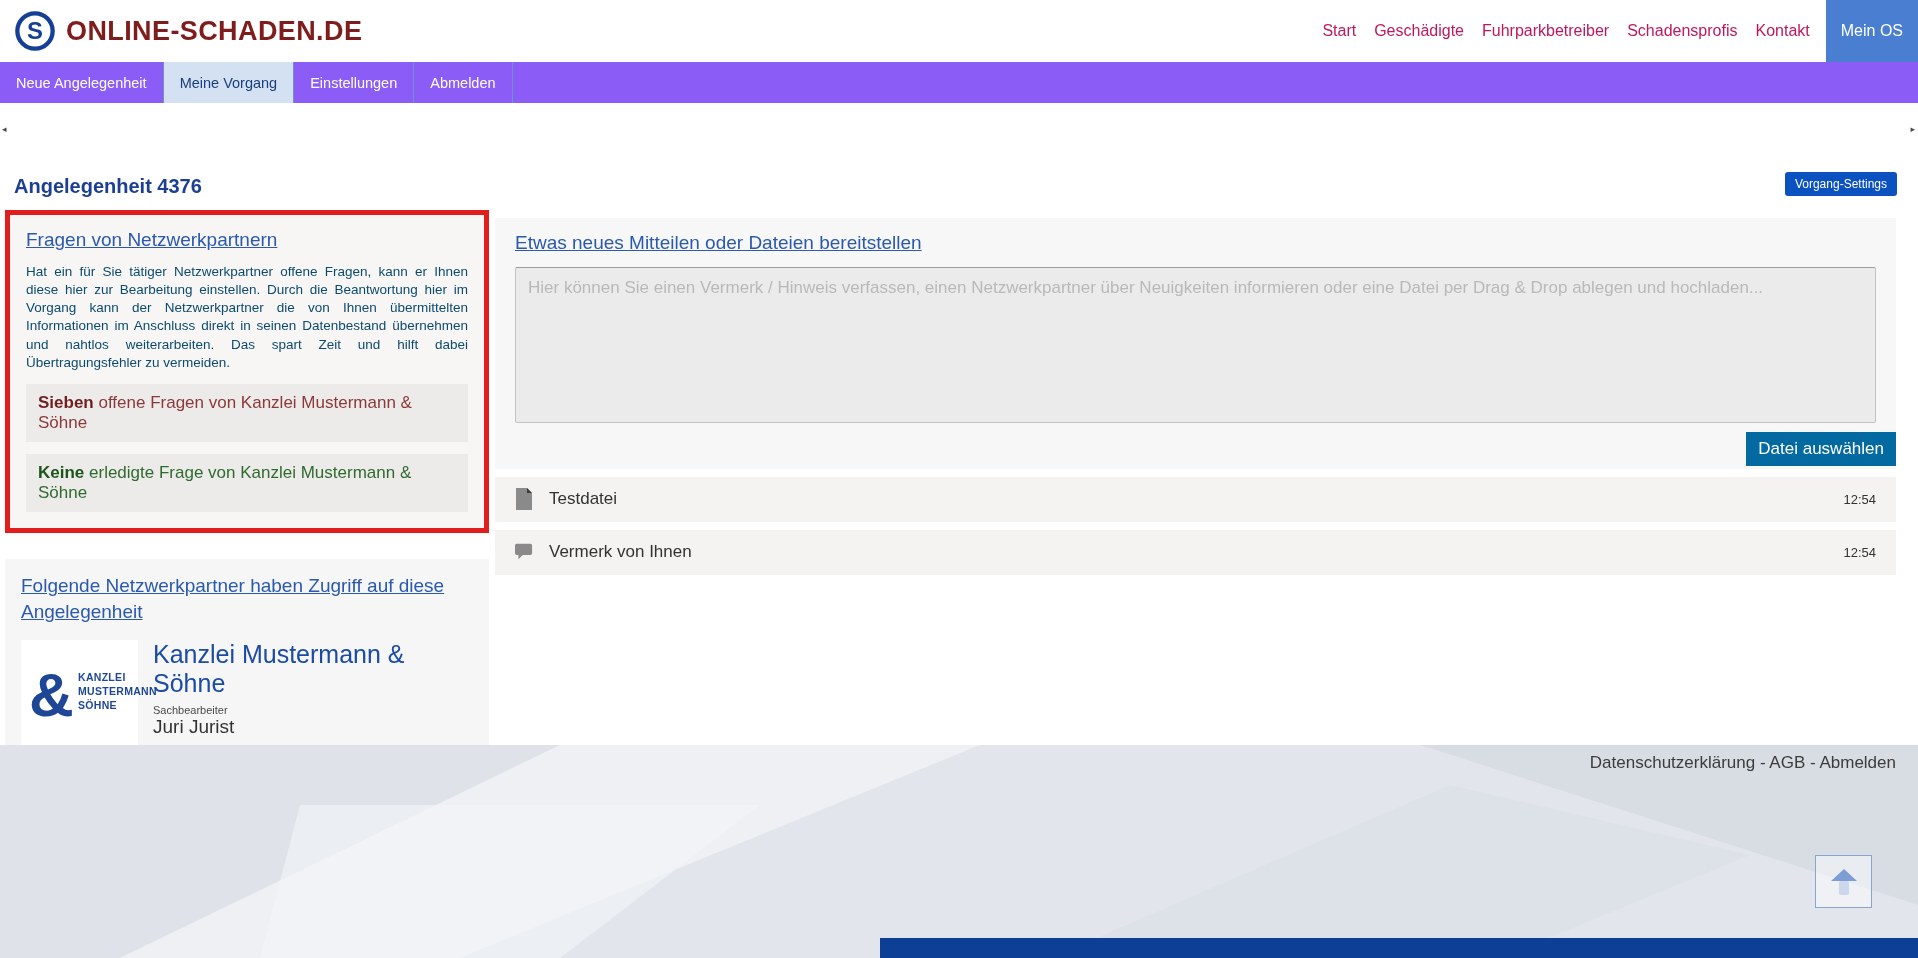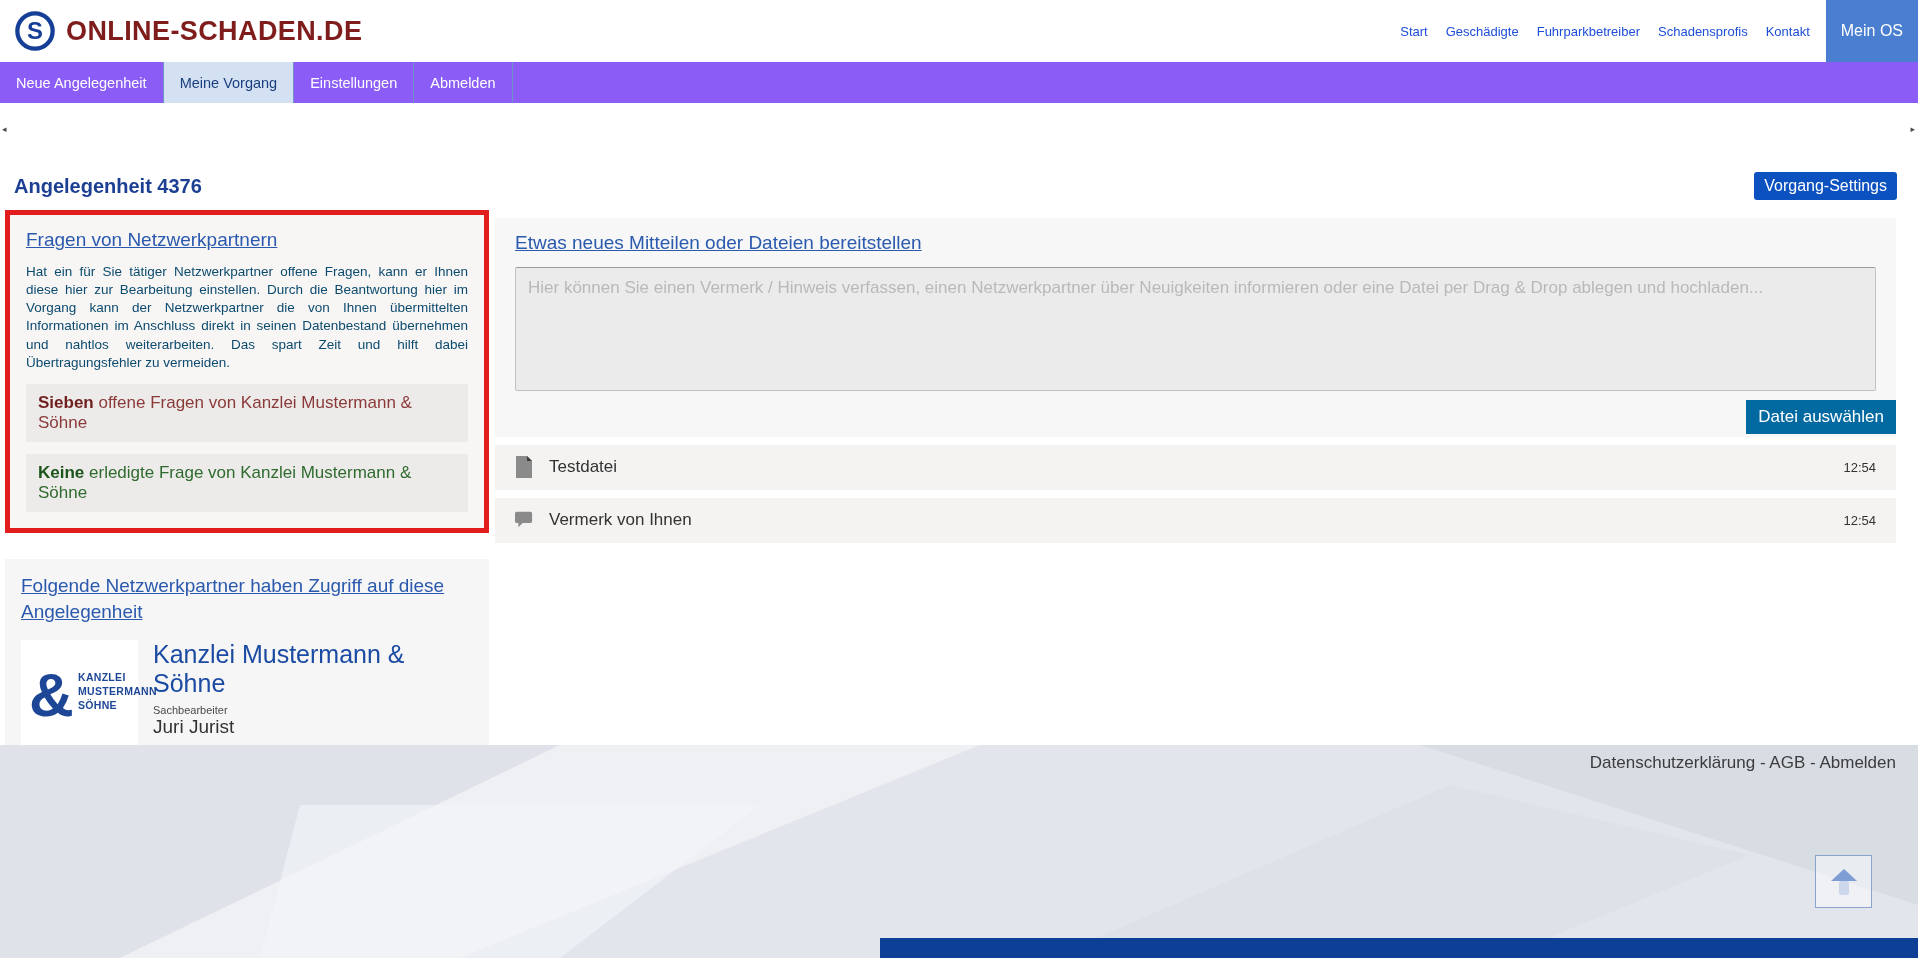--- a/index.html
+++ b/index.html
@@ -5,38 +5,38 @@
   html,body{margin:0;padding:0;background:#fff;}
   .page{position:relative;width:1918px;height:958px;overflow:hidden;background:#fff;
         font-family:"Liberation Sans",sans-serif;}
 
   
   .topbar{position:absolute;top:0;left:0;right:0;height:62px;background:#fff;display:flex;align-items:center;}
   .brand{display:flex;align-items:center;gap:10px;padding-left:14px;cursor:pointer;}
   .logo-svg{width:42px;height:42px;display:block;}
   .brand-title{font-size:27px;font-weight:bold;color:#7f1d1d;letter-spacing:.4px;white-space:nowrap;}
   .top-nav{margin-left:auto;display:flex;align-items:center;height:100%;}
-  .top-nav .tnav{color:#1d4ed8;font-size:13px;padding:0 9px;cursor:pointer;white-space:nowrap;}
+  .top-nav .tnav{color:#be185d;font-size:16px;padding:0 9px;cursor:pointer;white-space:nowrap;}
   .mein-os{height:62px;display:flex;align-items:center;padding:0 15px;background:#4a7ed0;color:#fff;
            font-size:16px;margin-left:7px;cursor:pointer;white-space:nowrap;}
 
   
   .main-nav{position:absolute;top:62px;left:0;right:0;height:41px;background:#8b5cf6;display:flex;}
   .tab{display:flex;align-items:center;color:#fff;font-size:14.5px;padding:0 16px;
        border-right:1px solid #6f93c9;cursor:pointer;white-space:nowrap;}
   .tab.active{background:#d3e1f3;color:#1b3f7e;}
 
   .scroll-arrow{position:absolute;top:125px;font-size:9px;color:#4a4a4a;line-height:1;}
   .scroll-arrow.left{left:2px}.scroll-arrow.right{right:3px}
 
   
   main{position:absolute;top:103px;left:0;right:0;}
   .page-title{margin:72px 0 0 14px;font-size:20px;font-weight:bold;color:#1c3f94;}
   .settings-btn{position:absolute;top:69px;right:21px;background:#0b51c0;color:#fff;border:none;
-                font-size:16px;padding:5px 10px;border-radius:3px;cursor:pointer;
+                font-size:12px;padding:5px 10px;border-radius:3px;cursor:pointer;
                 font-family:"Liberation Sans",sans-serif;}
 
   .columns{display:flex;margin-top:12px;align-items:flex-start;}
   .col-left{width:484px;flex:none;margin-left:5px;box-sizing:border-box;}
   .col-right{flex:1;margin-left:6px;margin-right:22px;}
 
   .section-link{color:#2a59ae;font-size:19px;text-decoration:underline;cursor:pointer;line-height:1.35;display:inline;}
 
   
   .alert-box{border:5px solid #e21d1d;background:#f7f6f5;padding:12px 16px 16px;box-sizing:border-box;}
@@ -54,21 +54,21 @@
   .amp{position:absolute;left:8px;top:24px;font-size:62px;font-weight:bold;color:#1d4796;line-height:1;}
   .logo-lines{position:absolute;left:57px;top:31px;font-size:10.5px;font-weight:bold;color:#1d4796;
               line-height:1.3;letter-spacing:.3px;}
   .partner-name{font-size:25px;font-weight:normal;color:#1b4ba3;cursor:pointer;}
   .mini-label{font-size:11px;color:#4a4a4a;margin-top:6px;}
   .big-value{font-size:19px;color:#333;}
   .mini-label.second{margin-top:11px;}
 
   
   .compose-panel{background:#f7f7f7;padding:12px 20px 46px;margin-top:8px;position:relative;box-sizing:border-box;}
-  .msg-area{display:block;width:calc(100% - 0px);box-sizing:border-box;height:124px;margin-top:11px;
+  .msg-area{display:block;width:calc(100% - 0px);box-sizing:border-box;height:156px;margin-top:11px;
             background:#ebebeb;border:1px solid #c2c2c2;border-top-color:#9b9b9b;border-radius:2px;
             font-size:17px;color:#444;padding:10px 12px;resize:none;outline:none;
             font-family:"Liberation Sans",sans-serif;}
   .msg-area::placeholder{color:#b9b9b9;}
   .file-btn{position:absolute;right:0;bottom:3px;background:#0369a1;color:#fff;border:none;
             font-size:17px;padding:7px 12px;cursor:pointer;font-family:"Liberation Sans",sans-serif;}
 
   
   .history-head{background:#f7f7f7;margin-top:27px;padding:12px 20px 22px;box-sizing:border-box;}
   .date-row{display:flex;align-items:center;gap:14px;margin-top:18px;font-size:17px;color:#8b8b8b;}

